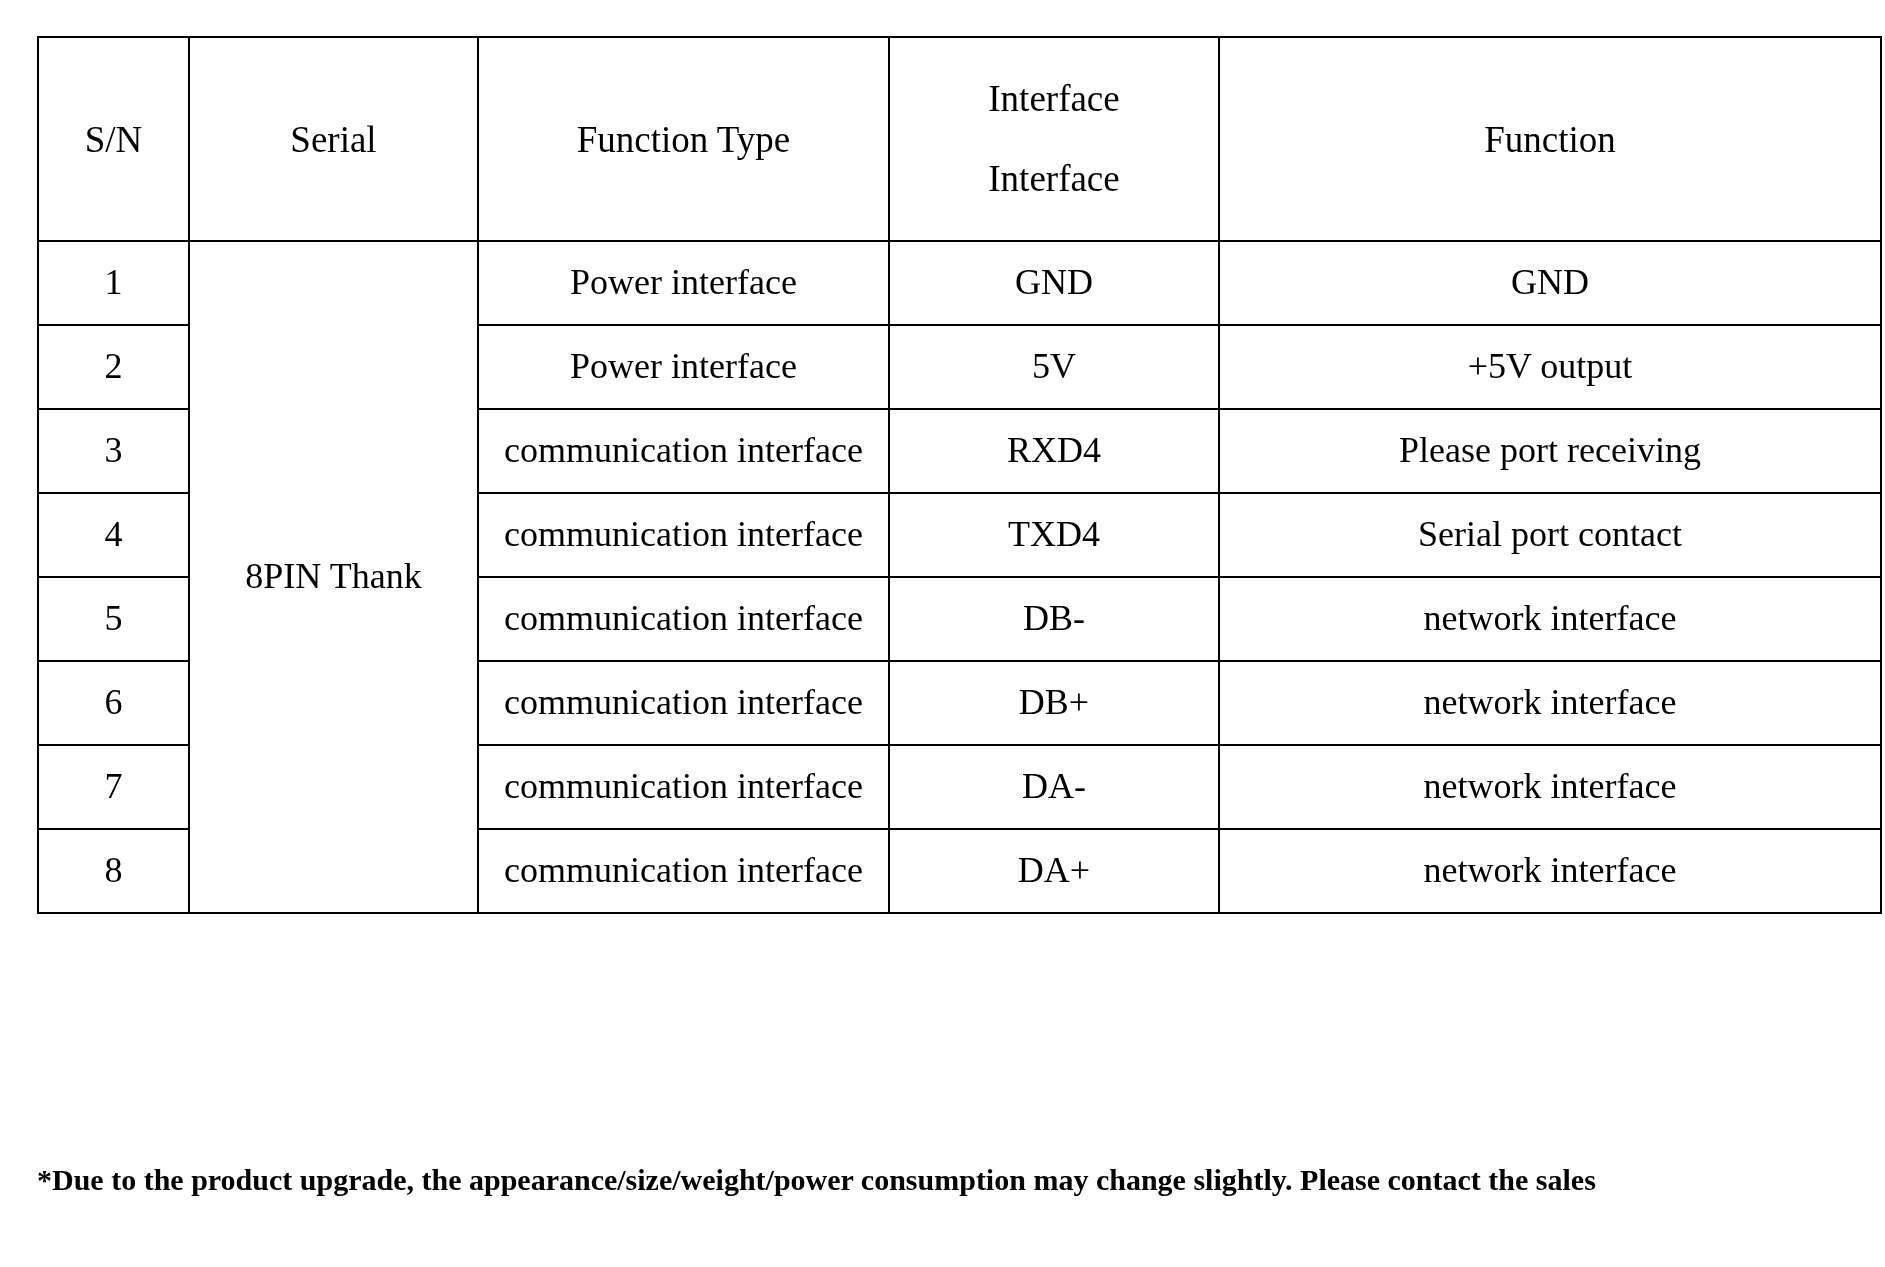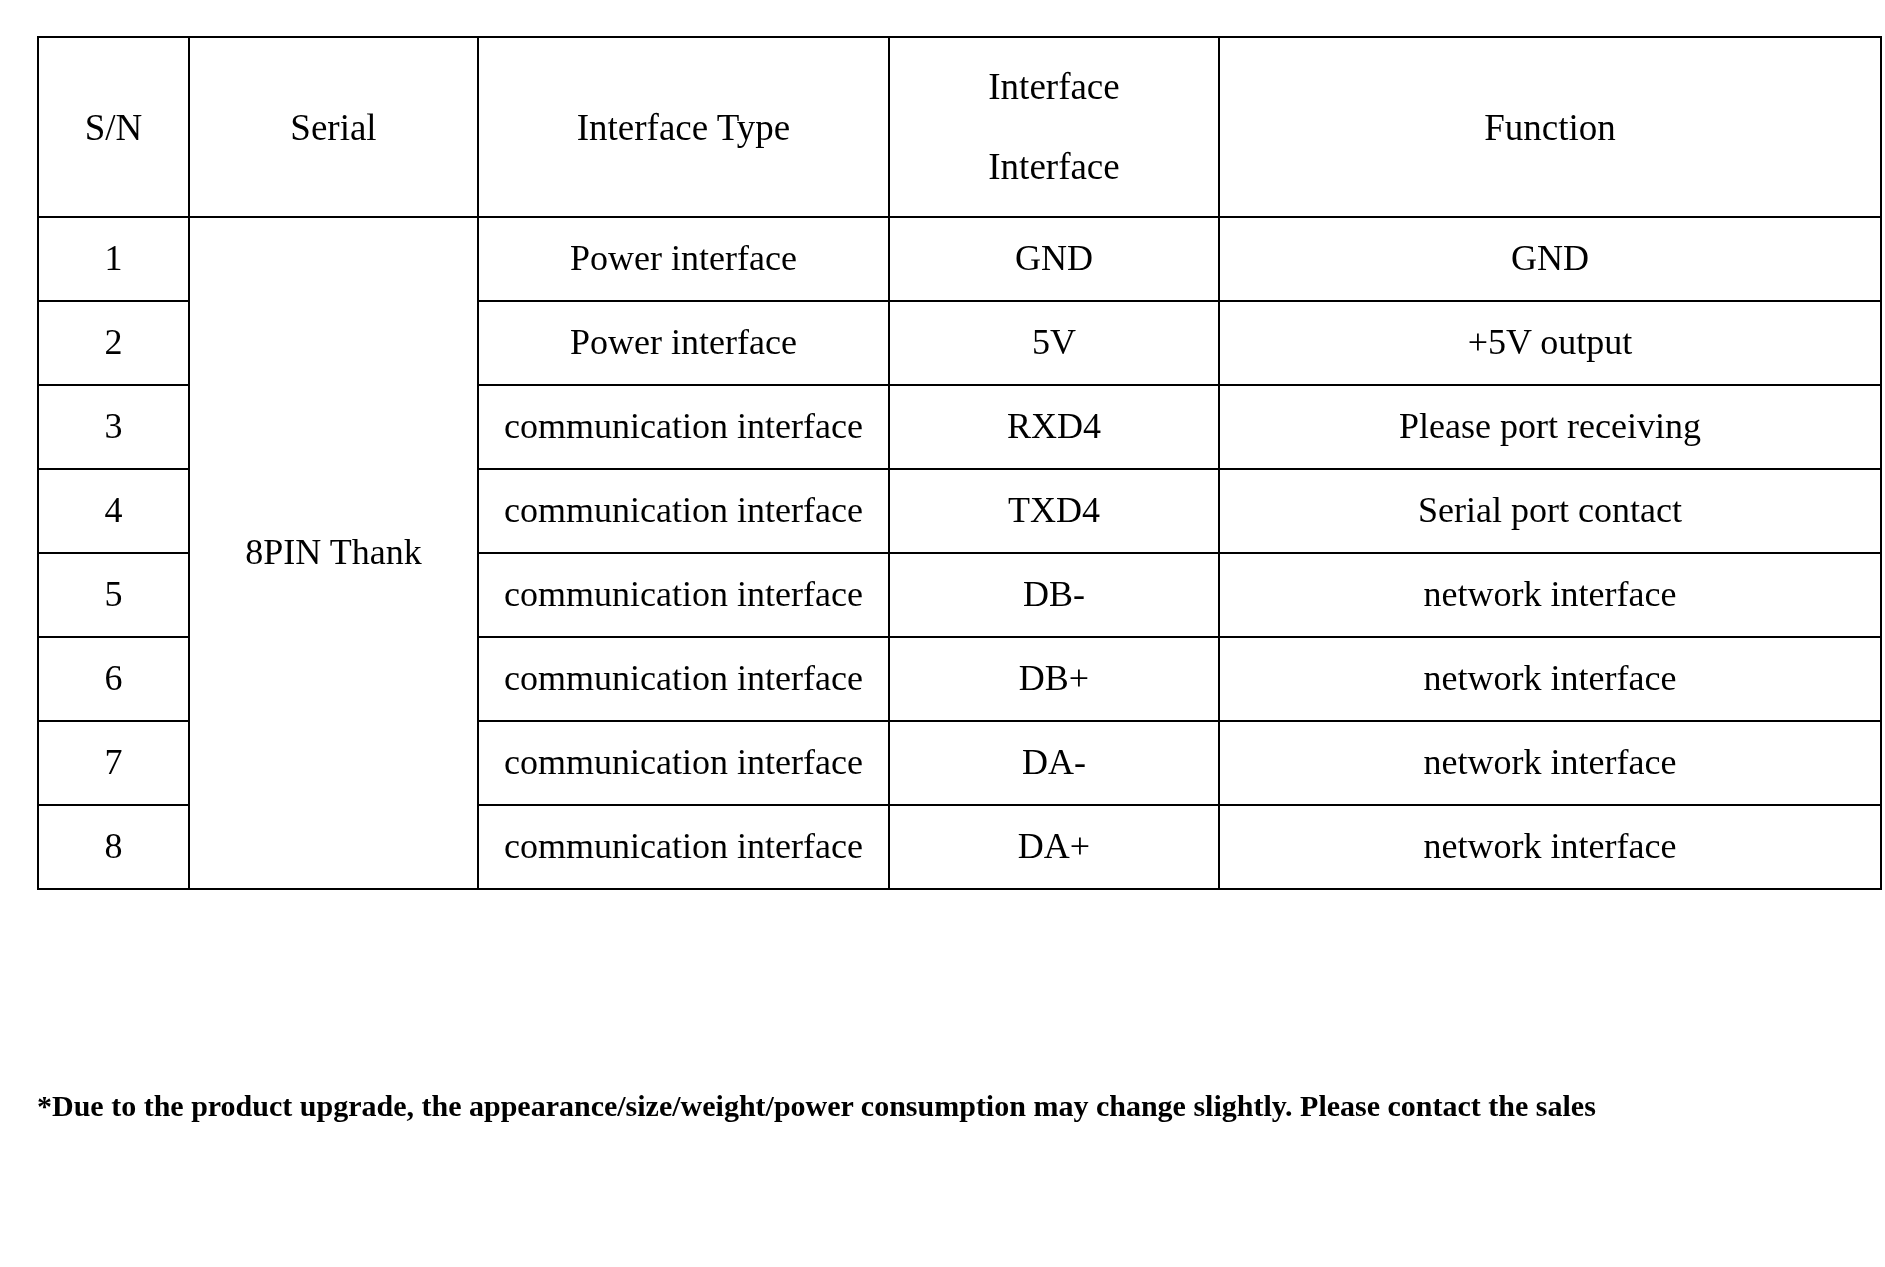--- a/index.html
+++ b/index.html
@@ -51,21 +51,21 @@
   col.c-mod  { width: 289px; }
   col.c-type { width: 411px; }
   col.c-def  { width: 330px; }
   col.c-fn   { width: 662px; }
 
   
   tr.header-row th {
     height: 170px;
     font-size: 37px;
     line-height: 1.0;
-    padding: 4px 6px;
+    padding: 16px 6px;
     font-family: Liberation Serif, serif;
   }
   .hdr-2line {
     display: block;
     line-height: 2.15;
   }
 
   
   tr.data-row td {
     height: 82px;
@@ -79,21 +79,21 @@
     font-size: 34px;
     border-radius: 20px;
   }
   td.sn-cell {
     font-size: 36px;
   }
 
   .footnote {
     position: absolute;
     left: 37px;
-    top: 1076px;
+    top: 1150px;
     width: 1800px;
     font-family: "Liberation Serif", "DejaVu Serif", serif;
     font-weight: bold;
     font-size: 30px;
     line-height: 2.0;
     color: #000000;
     letter-spacing: 0px;
   }
   .footnote .line {
     display: block;
@@ -111,21 +111,21 @@
         <col class="c-sn">
         <col class="c-mod">
         <col class="c-type">
         <col class="c-def">
         <col class="c-fn">
       </colgroup>
       <thead>
         <tr class="header-row">
           <th>S/N</th>
           <th>Serial</th>
-          <th>Interface Type</th>
+          <th>Function Type</th>
           <th>
             <span class="hdr-2line">Interface</span>
             <span class="hdr-2line">Interface</span>
           </th>
           <th>Function</th>
         </tr>
       </thead>
       <tbody>
         <tr class="data-row">
           <td class="sn-cell">1</td>

